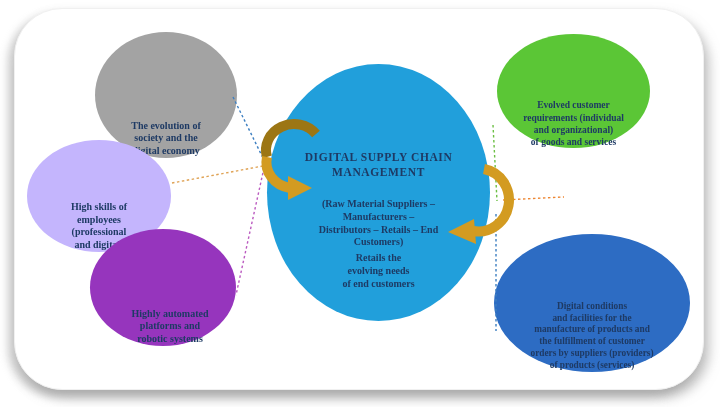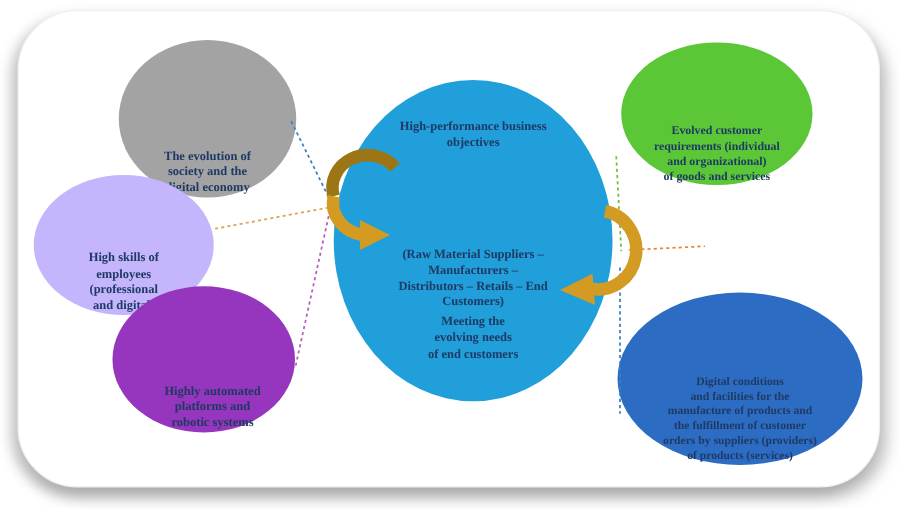--- a/index.html
+++ b/index.html
@@ -69,27 +69,27 @@
   <div class="circle s5" style="background: rgb(45, 108, 195);">
     <span class="ctext">Digital conditions
 and facilities for the
 manufacture of products and
 the fulfillment of customer
 orders by suppliers (providers)
 of products (services)</span>
   </div>
 
   <div class="circle center-node" style="background: rgb(33, 159, 219);">
-    <div class="ctext top-block">High-performance business
-objectives</div>
+    <div class="ctext title-block">DIGITAL SUPPLY CHAIN
+MANAGEMENT</div>
     <div class="ctext subtitle-block">(Raw Material Suppliers –
 Manufacturers –
 Distributors – Retails – End
 Customers)</div>
-    <div class="ctext bottom-block">Meeting the
+    <div class="ctext bottom-block">Retails the
 evolving needs
 of end customers</div>
   </div>
 
   <svg class="overlay" width="720" height="407" viewBox="0 0 720 407">
 
     <line x1="233" y1="97" x2="264" y2="160" stroke-width="1.4" stroke-dasharray="2.5 2.5" stroke="#3D7FC1"></line>
     <line x1="172" y1="183" x2="263" y2="166" stroke-width="1.4" stroke-dasharray="2.5 2.5" stroke="#DFA254"></line>
     <line x1="264" y1="168" x2="236" y2="295" stroke-width="1.4" stroke-dasharray="2.5 2.5" stroke="#BB5BC0"></line>
 

